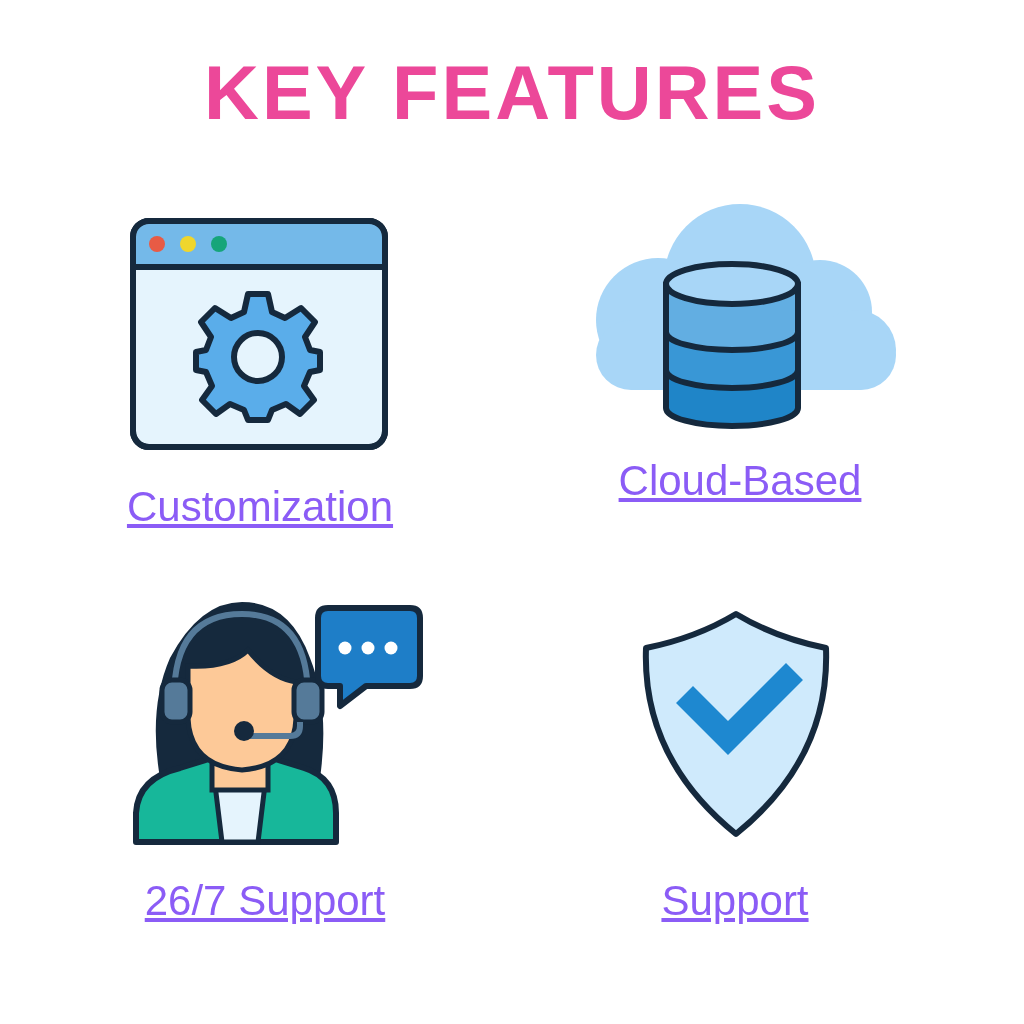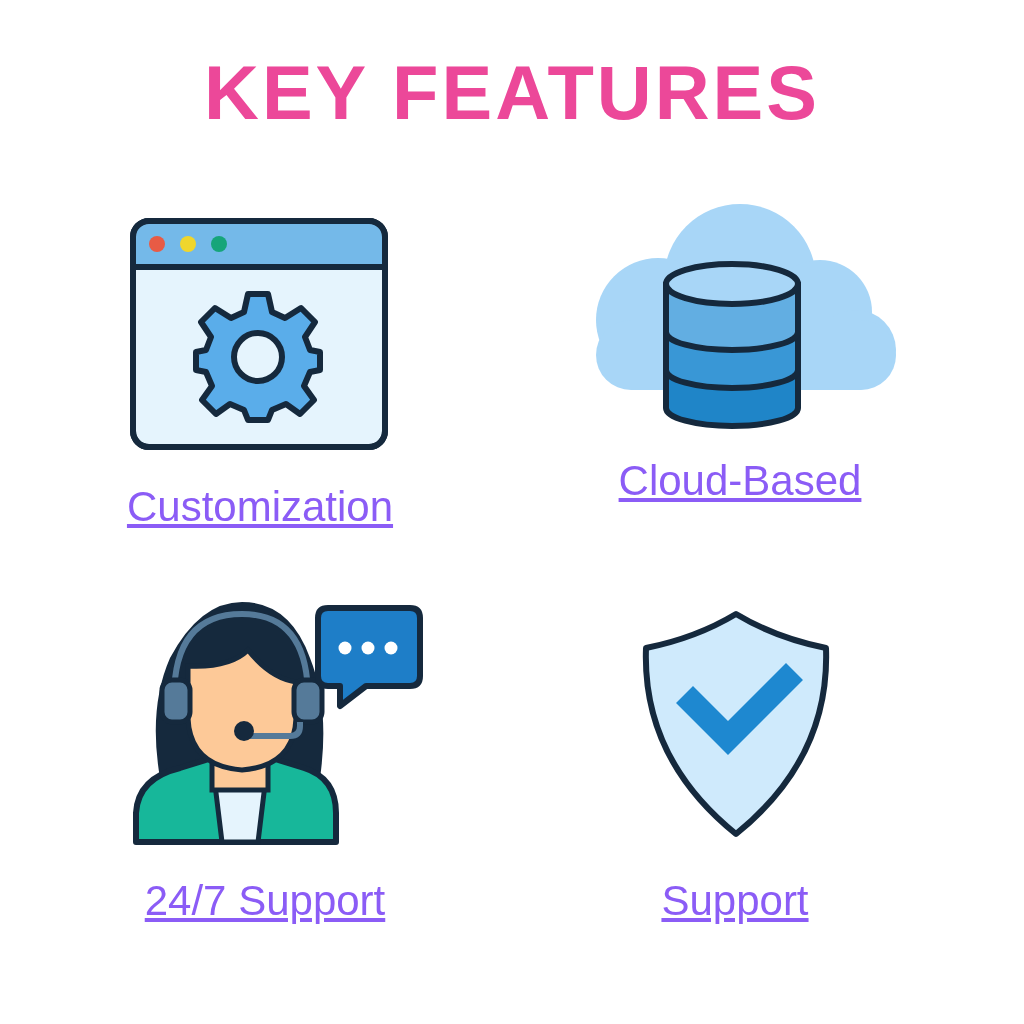--- a/index.html
+++ b/index.html
@@ -100,21 +100,21 @@
 
       <path d="M170,124 L170,128 Q170,138 160,138 L114,138" fill="none" stroke="#557a99" stroke-width="6"></path>
       <circle cx="114" cy="133" r="10" fill="#15293d"></circle>
 
       <path d="M198,10 L280,10 Q290,10 290,20 L290,78 Q290,88 280,88 L236,88 L210,108 L210,88 L198,88 Q188,88 188,78 L188,20 Q188,10 198,10 Z" fill="#1e7ec8" stroke="#15293d" stroke-width="6" stroke-linejoin="round"></path>
       <circle cx="215" cy="50" r="6.5" fill="#ffffff"></circle>
       <circle cx="238" cy="50" r="6.5" fill="#ffffff"></circle>
       <circle cx="261" cy="50" r="6.5" fill="#ffffff"></circle>
     </svg>
   </div>
-  <div class="label" style="left:55px; top:876px;">24/7 Support</div>
+  <div class="label" style="left:55px; top:876px;">26/7 Support</div>
 </div>
 
 <div>
   <div class="icon-wrap" style="left:636px; top:608px;">
     <svg width="200" height="232" viewBox="0 0 200 232">
       <path d="M100,6 Q140,30 190,40 Q194,150 100,226 Q6,150 10,40 Q60,30 100,6 Z" fill="#cfeafc" stroke="#15293d" stroke-width="6" stroke-linejoin="round"></path>
       <path d="M57,95 L92,130 L150,72" fill="none" stroke="#1e88d0" stroke-width="24" stroke-linecap="square" stroke-linejoin="miter"></path>
     </svg>
   </div>
   <div class="label" style="left:525px; top:876px;">Support</div>

